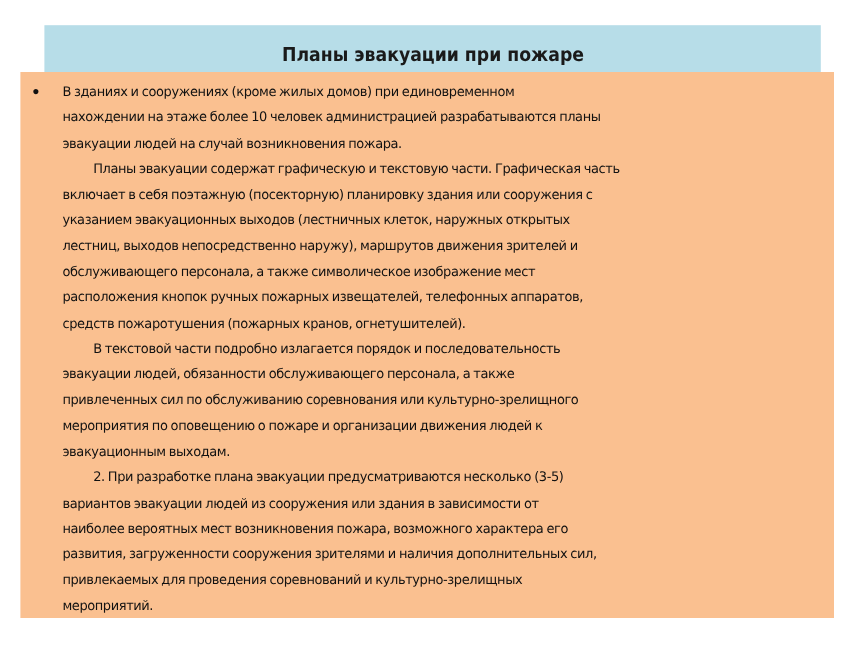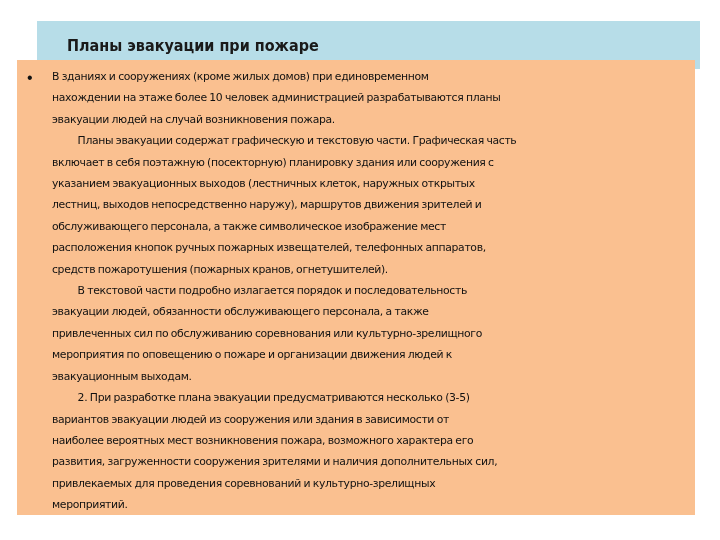--- a/index.html
+++ b/index.html
@@ -16,22 +16,21 @@
     }
     .title-bar {
       position: absolute;
       left: 37px;
       top: 21px;
       width: 647px;
       height: 48px;
       background: #b7dde8;
       display: flex;
       align-items: center;
-      justify-content: flex-start;
-      padding-left: 16px;
+      justify-content: center;
     }
     .title-text {
       font-family: "DejaVu Sans", sans-serif;
       font-weight: bold;
       font-size: 16px;
       color: #1a1a1a;
       letter-spacing: 0px;
       transform: scaleX(0.9);
     }
     .content-box {

